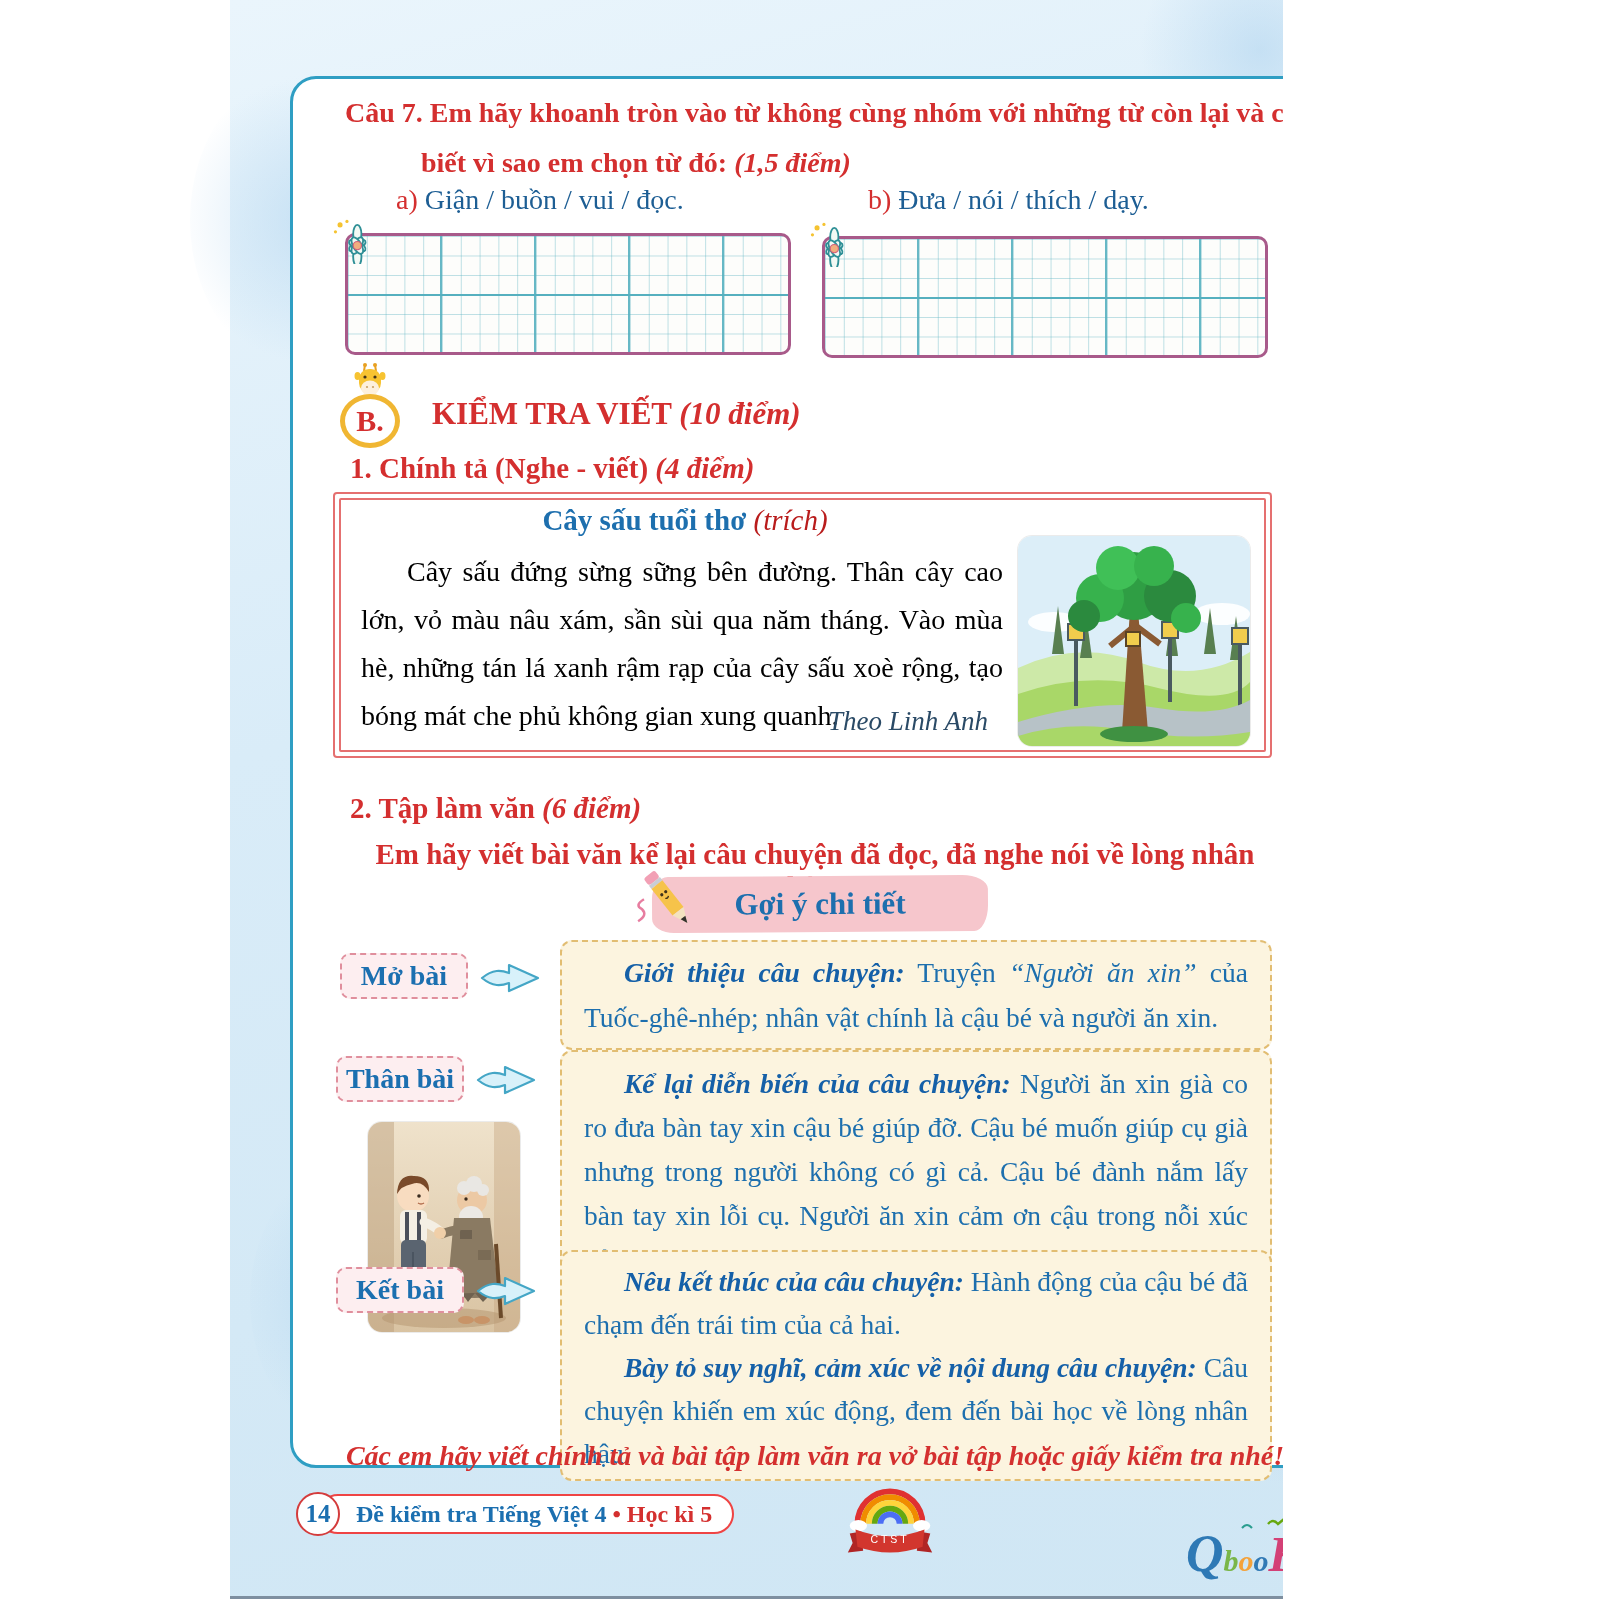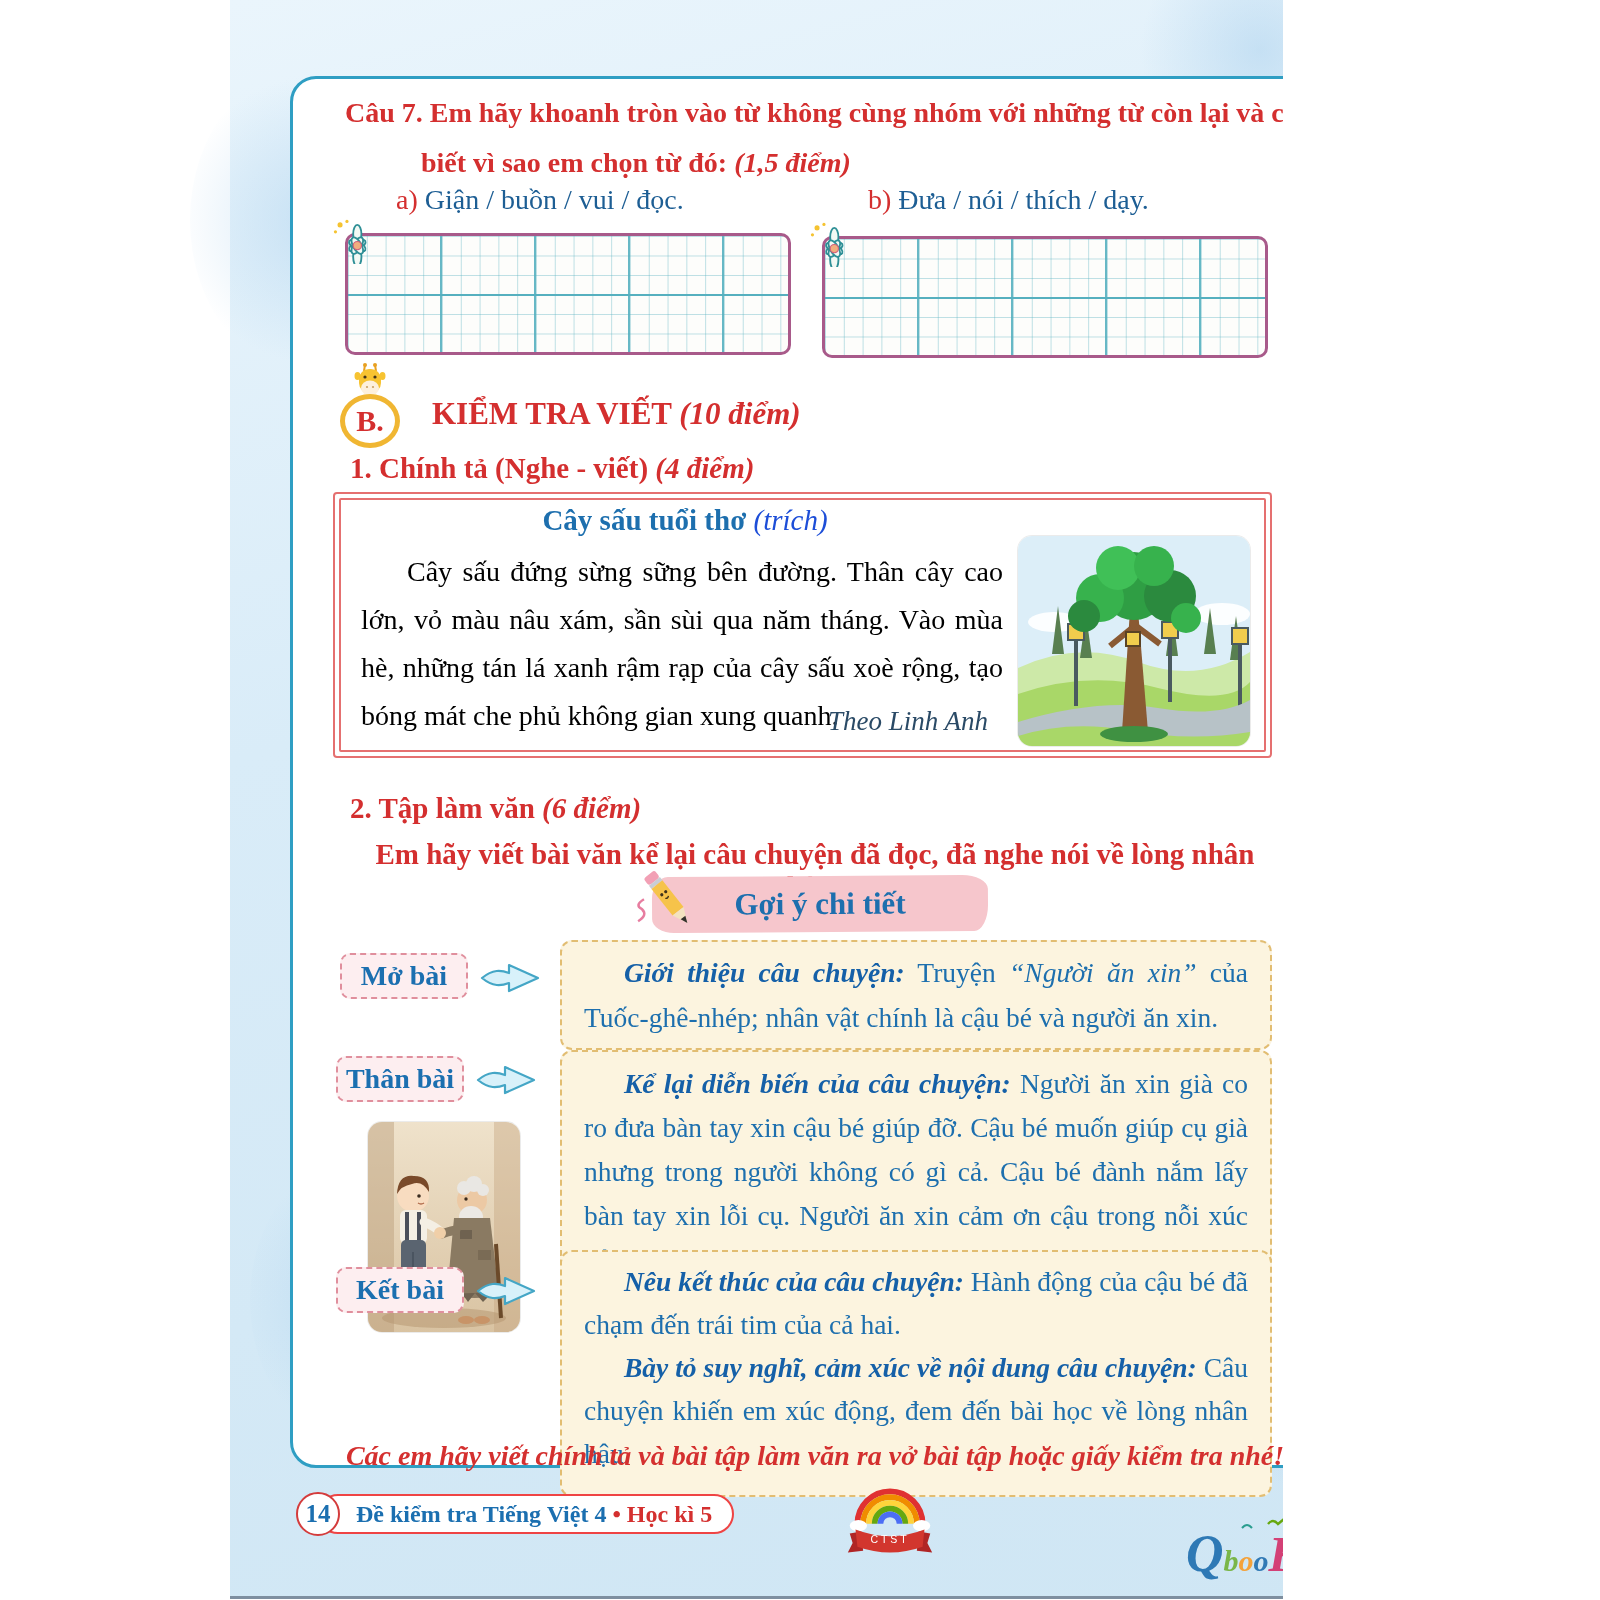--- a/index.html
+++ b/index.html
@@ -41,21 +41,21 @@
   .b-title{position:absolute;left:432px;top:396px;margin:0;color:#d42f2f;font-weight:bold;font-size:31px;}
   .b-title .pts{font-style:italic;font-weight:600;}
   .sub-h{position:absolute;margin:0;color:#d42f2f;font-weight:bold;font-size:29px;}
   .sub-h .pts{font-style:italic;font-weight:600;}
   
   .dict{position:absolute;left:333px;top:492px;width:939px;height:266px;box-sizing:border-box;
         border:2px solid #e57070;border-radius:4px;background:#fff;}
   .dict-inner{position:absolute;inset:4px;border:2px solid #e57070;border-radius:2px;}
   .dict-title{position:absolute;left:0;top:10px;width:700px;margin:0;text-align:center;
         color:#1d6fae;font-weight:bold;font-size:29px;}
-  .dict-title .note{font-style:italic;font-weight:normal;color:#1d4ed8;}
+  .dict-title .note{font-style:italic;font-weight:normal;color:#b91c1c;}
   .dict-body{position:absolute;left:26px;top:54px;width:642px;margin:0;color:#000000;
         font-size:28px;line-height:48px;text-align:justify;text-indent:46px;}
   .dict-attr{position:absolute;left:11px;top:212px;width:642px;margin:0;text-align:right;
         font-style:italic;color:#2a4a66;font-size:27px;}
   .tree-pic{position:absolute;right:20px;top:42px;width:232px;height:210px;border-radius:14px;
         overflow:hidden;box-shadow:0 0 0 1px rgba(0,0,0,.08);}
   
   .prompt{position:absolute;left:345px;top:838px;width:940px;margin:0;text-align:center;
         color:#d42f2f;font-weight:bold;font-size:29px;}
   .hint-banner{position:absolute;left:652px;top:876px;width:336px;height:56px;
@@ -296,21 +296,21 @@
       <ellipse cx="114" cy="198" rx="8" ry="4" fill="#c89468"></ellipse>
     </svg>
   </div>
 
   <div class="olabel" style="left:336px;top:1267px;">
       <span>Kết bài</span>
     </div>
   <svg class="oarrow" style="left:474px;top:1271px;" viewBox="0 0 64 40">
     <path d="M3 20 C14 11 22 12 30 15 L30 7 L59 20 L30 33 L30 25 C22 28 14 29 3 20 Z" fill="#d8f1fa" stroke="#44a6c6" stroke-width="2.2" stroke-linejoin="round"></path>
   </svg>
-  <div class="obox" style="top:1250px;min-height:188px;padding-top:8px;padding-bottom:20px;">
+  <div class="obox" style="top:1250px;min-height:188px;padding-top:8px;padding-bottom:4px;">
     <p style="line-height:43px;"><span class="lead">Nêu kết thúc của câu chuyện:</span> <span>Hành động của cậu bé đã chạm đến trái tim của cả hai.</span></p>
     <p style="line-height:43px;"><span class="lead">Bày tỏ suy nghĩ, cảm xúc về nội dung câu chuyện:</span> <span>Câu chuyện khiến em xúc động, đem đến bài học về lòng nhân hậu.</span></p>
   </div>
 
   <p class="note-line">Các em hãy viết chính tả và bài tập làm văn ra vở bài tập hoặc giấy kiểm tra nhé!</p>
 
   <div class="pill">
     <span class="t1">Đề kiểm tra Tiếng Việt 4</span>&nbsp;<span class="t2">•</span>&nbsp;<span class="t2">Học kì 5</span>
   </div>
   <div class="pg-badge">

